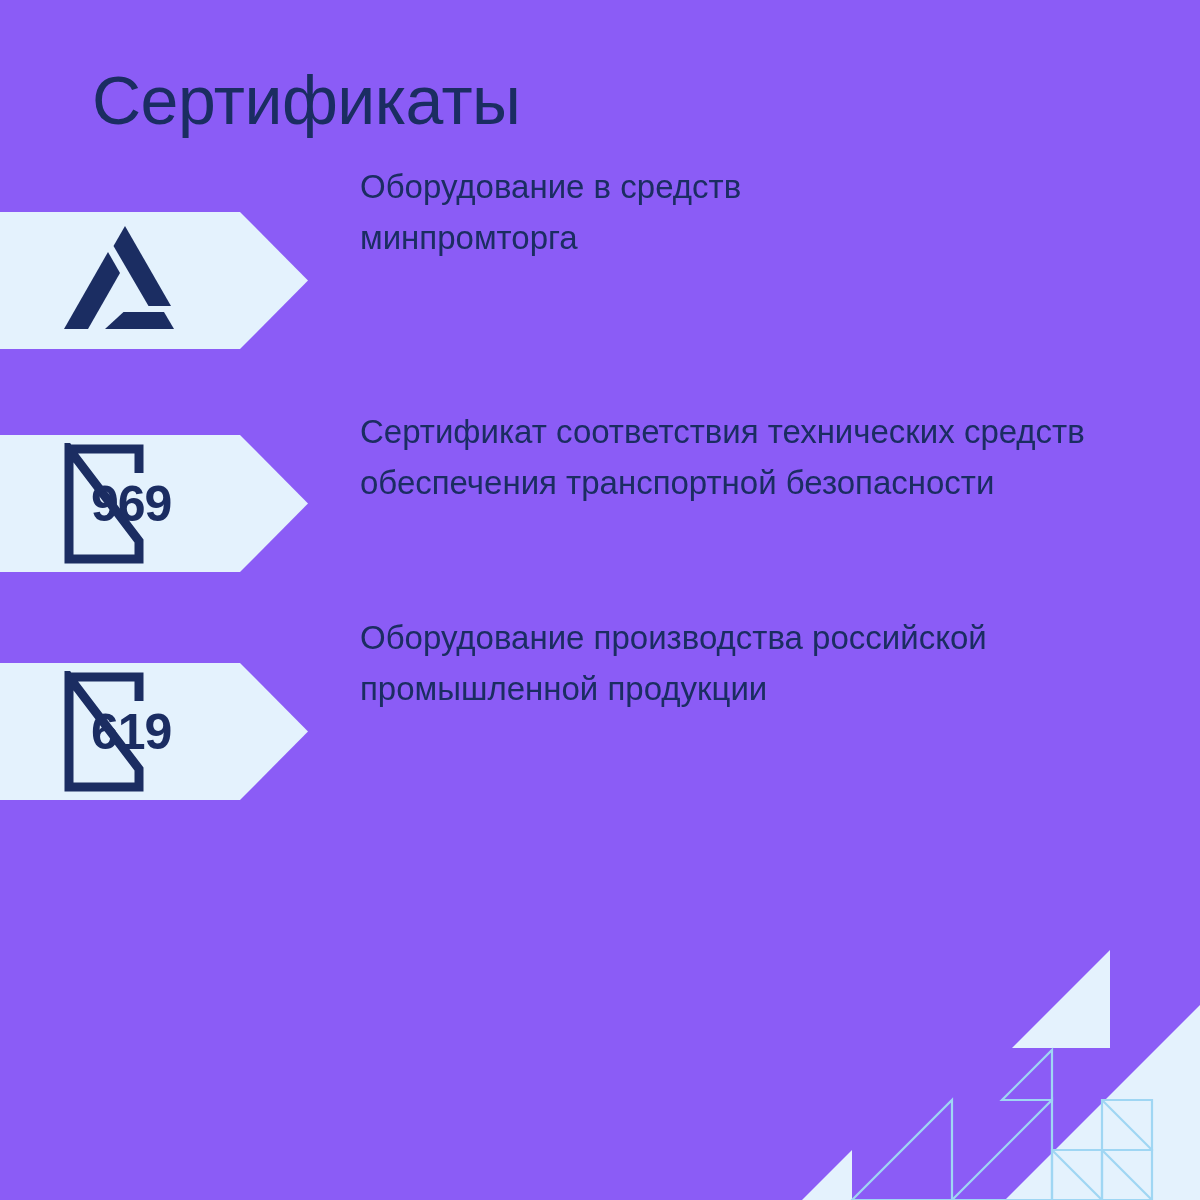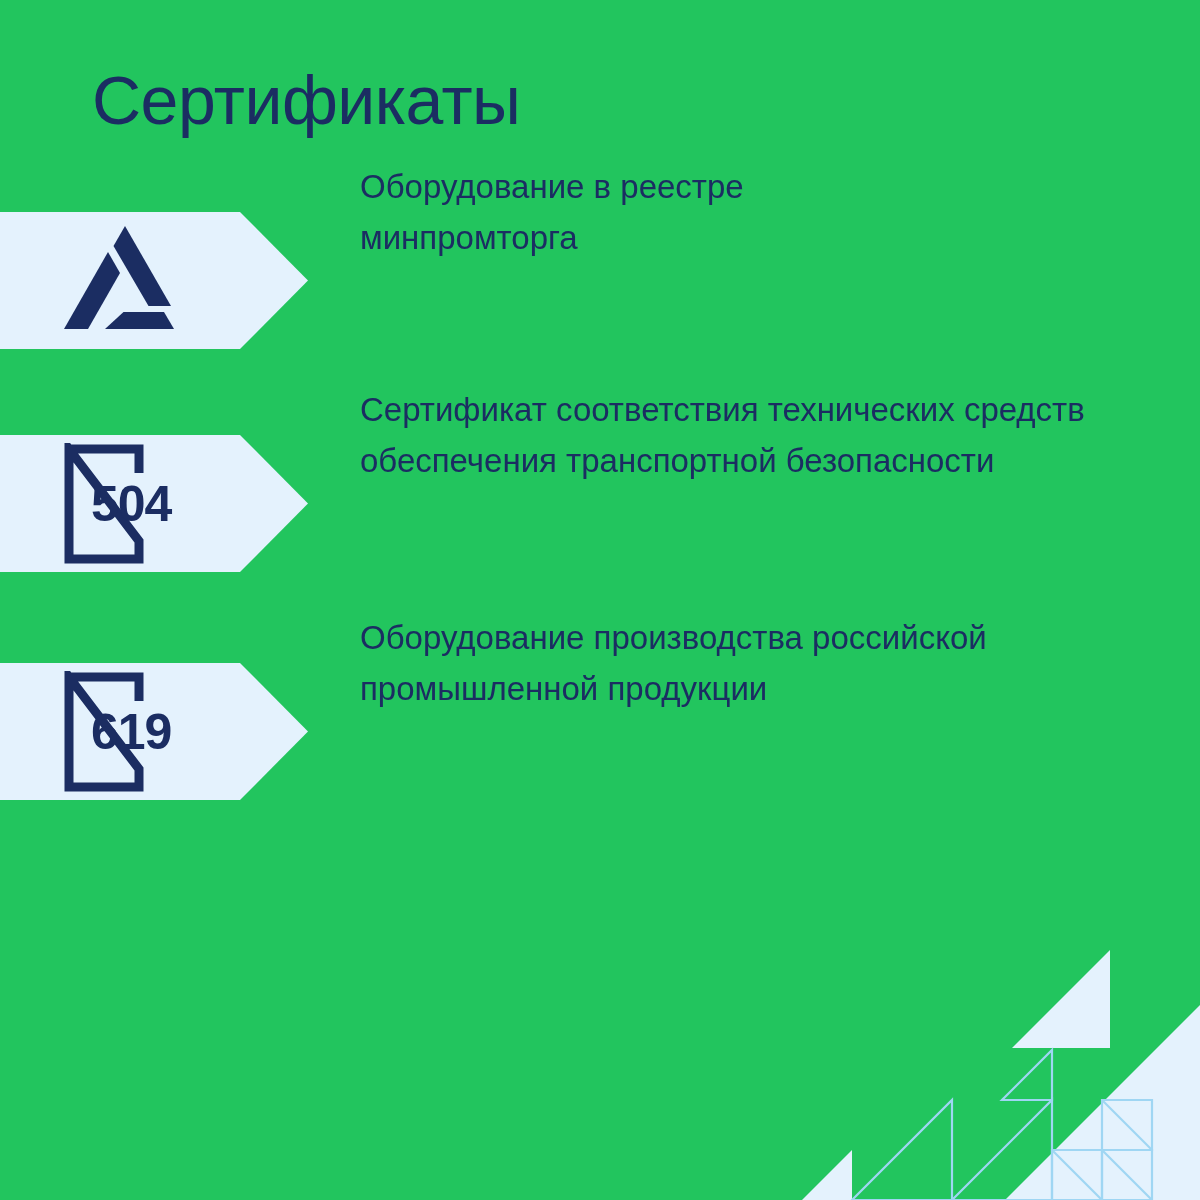--- a/index.html
+++ b/index.html
@@ -5,21 +5,21 @@
 <style>
   html, body {
     margin: 0;
     padding: 0;
     background: #ffffff;
   }
   .slide {
     position: relative;
     width: 1200px;
     height: 1200px;
-    background: #22c55e;
+    background: #8b5cf6;
     overflow: hidden;
     font-family: "Liberation Sans", "DejaVu Sans", sans-serif;
   }
 
   
   .page-title {
     position: absolute;
     left: 92px;
     top: 58px;
     font-size: 68px;
@@ -67,21 +67,21 @@
     left: 360px;
     top: 50%;
     transform: translateY(-50%);
     width: 760px;
     font-size: 33px;
     line-height: 51px;
     font-weight: 400;
     color: #1B2D62;
   }
   .cert-row.row-0 .cert-text { width: 560px; }
-  .cert-row.row-1 .cert-text { width: 740px; }
+  .cert-row.row-1 .cert-text { width: 740px; margin-top: 22px; }
   .cert-row.row-2 .cert-text { width: 640px; }
 
   
   .doc-icon {
     position: relative;
     width: 140px;
     height: 122px;
   }
   .doc-icon svg { display: block; }
   .doc-num {
@@ -120,32 +120,32 @@
         <svg width="122" height="106" viewBox="0 0 122 106" xmlns="http://www.w3.org/2000/svg">
 
           <path d="M61 0 L49.5 20 L84.5 80 L107 80 Z" fill="#1B2D62"></path>
 
           <path d="M44 26 L0 103 L24 103 L56 47 Z" fill="#1B2D62"></path>
 
           <path d="M59.5 86 L41 103 L110 103 L100 86 Z" fill="#1B2D62"></path>
         </svg>
       </span>
     </div>
-    <div class="cert-text">Оборудование в реестре минпромторга</div>
+    <div class="cert-text">Оборудование в средств минпромторга</div>
   </div>
 
   <div class="cert-row row-1">
     <div class="pennant"></div>
     <div class="icon-wrap">
       <div class="doc-icon">
         <svg width="140" height="122" viewBox="0 0 140 122" xmlns="http://www.w3.org/2000/svg">
 
           <path d="M14 6 H84 V30 M84 98 V116 H14 V6 Z" fill="none" stroke="#1B2D62" stroke-width="9" stroke-linecap="butt" stroke-linejoin="miter"></path>
         </svg>
-        <span class="doc-num">504</span>
+        <span class="doc-num">969</span>
       </div>
     </div>
     <div class="cert-text">Сертификат соответствия технических средств обеспечения транспортной безопасности</div>
   </div>
 
   <div class="cert-row row-2">
     <div class="pennant"></div>
     <div class="icon-wrap">
       <div class="doc-icon">
         <svg width="140" height="122" viewBox="0 0 140 122" xmlns="http://www.w3.org/2000/svg">

